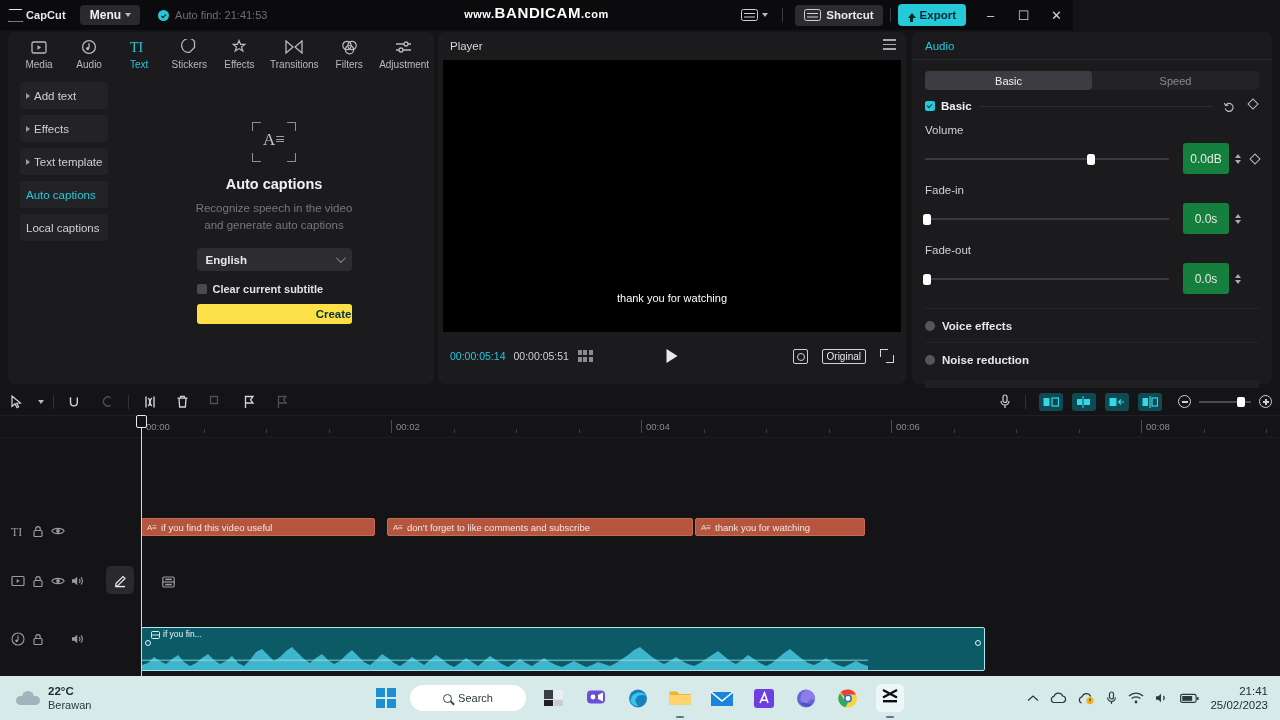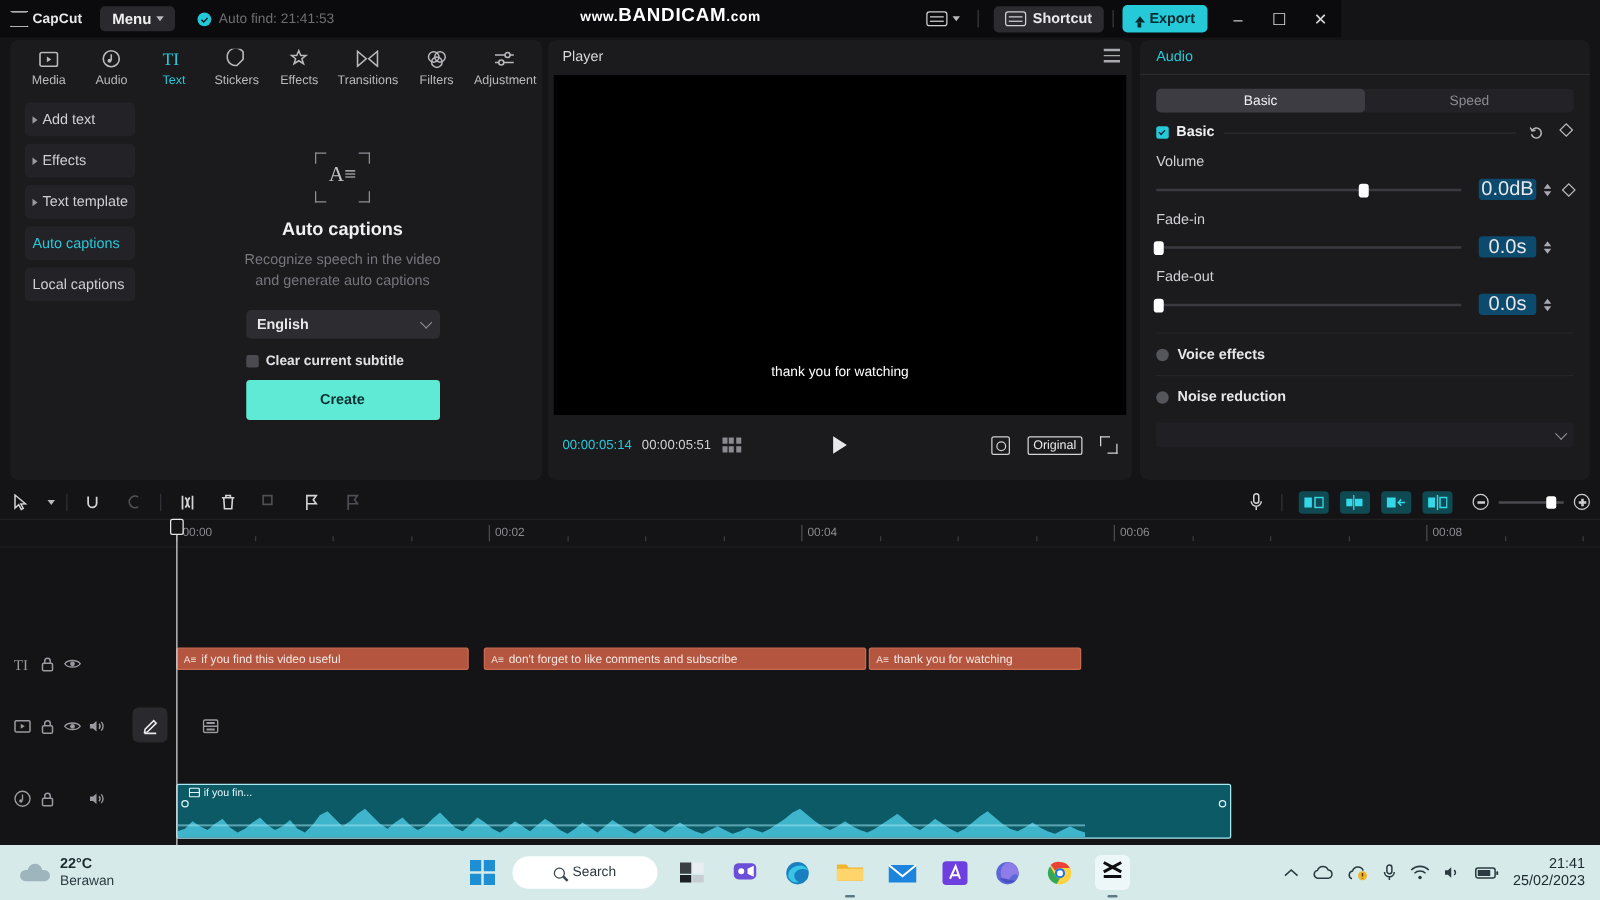--- a/index.html
+++ b/index.html
@@ -98,22 +98,22 @@
   .cap-icon .glyph{ position:absolute; left:0;right:0;top:8px; text-align:center;
     font-size:17px; color:#c2c2c8; font-family:"Liberation Serif", serif; }
   .cap-title{ font-size:14.5px; color:#f0f0f2; font-weight:700; margin-bottom:8px; }
   .cap-sub{ font-size:11.5px; color:#76767d; line-height:17px; text-align:center; }
   .lang-select{ margin-top:14px; width:155px; height:23px; background:#2c2c31; border-radius:4px;
     display:flex; align-items:center; justify-content:space-between; padding:0 9px;
     font-size:11.5px; color:#e8e8ea; font-weight:700; cursor:pointer;gap:45px; }
   .chk-row{ margin-top:12px; width:155px; display:flex; align-items:center; gap:6px; cursor:pointer; }
   .chkbox{ width:10px;height:10px;border-radius:2px;background:#4a4a50; }
   .chk-lbl{ font-size:11px; color:#e2e2e6; font-weight:700; }
-  .create-btn{ margin-top:9px; width:155px; height:32px; background:#5eead4; border-radius:3px;
-    display:flex;align-items:center;justify-content:center; font-size:11.5px; color:#083034;
+  .create-btn{ margin-top:9px; width:155px; height:20px; background:#fde047; border-radius:3px;
+    display:flex;align-items:center;justify-content:flex-end; font-size:11.5px; color:#083034;
     font-weight:700; cursor:pointer; }
 
   
   .player-panel{ left:438px; top:32px; width:468px; height:352px; background:#1b1b1e; }
   .player-head{ height:28px; display:flex; align-items:center; justify-content:space-between;
     padding:0 10px 0 12px; }
   .player-head .t{ font-size:11.5px; color:#d8d8dc; }
   .hamb{ width:13px; }
   .hamb span{ display:block;height:1.6px;background:#a9a9b0;margin-bottom:3px; }
   .stage{ position:relative; margin:0 5px; height:272px; background:#000; }
@@ -156,22 +156,22 @@
   .sec-line{ position:absolute; left:54px; right:46px; top:8px; height:1px; background:#2c2c31; }
   .rev{ position:absolute; right:24px; top:1px; width:12px;height:12px; cursor:pointer; }
   .diamond{ position:absolute; right:2px; top:2px; width:8px;height:8px;
     border:1.3px solid #b9b9be; transform:rotate(45deg); cursor:pointer; }
   .ctrl{ margin:0 13px; padding-top:10px; }
   .ctrl .lbl{ font-size:11.5px; color:#d0d0d5; margin-bottom:7px; }
   .ctrl .row{ display:flex; align-items:center; }
   .track{ position:relative; flex:1; height:2px; background:#3a3a40; margin-right:14px; }
   .knob{ position:absolute; top:-4px; width:8px;height:11px;background:#fff;border-radius:2.5px;
     transform:translateX(-50%); cursor:pointer; }
-  .numbox{ width:46px;height:17px;background:#0c4a6e;border-radius:3px; display:flex;
-    align-items:center;justify-content:center; font-size:16px;color:#e8e8ea; }
+  .numbox{ width:46px;height:31px;background:#15803d;border-radius:3px; display:flex;
+    align-items:center;justify-content:center; font-size:12px;color:#e8e8ea; }
   .spin{ width:9px; margin-left:4px; display:flex;flex-direction:column;align-items:center;
     gap:2px; cursor:pointer; }
   .spin i{ width:0;height:0;border-left:3.5px solid transparent;border-right:3.5px solid transparent; }
   .spin i.u{ border-bottom:4px solid #a9a9b0; }
   .spin i.d{ border-top:4px solid #a9a9b0; }
   .sm-diamond{ width:8px;height:8px;border:1.3px solid #b9b9be;transform:rotate(45deg);
     margin-left:9px; cursor:pointer; }
   .toggle-row{ margin:0 13px; height:34px; display:flex; align-items:center;
     border-top:1px solid #252529; }
   .toggle-row:first-of-type{ border-top:none; }

